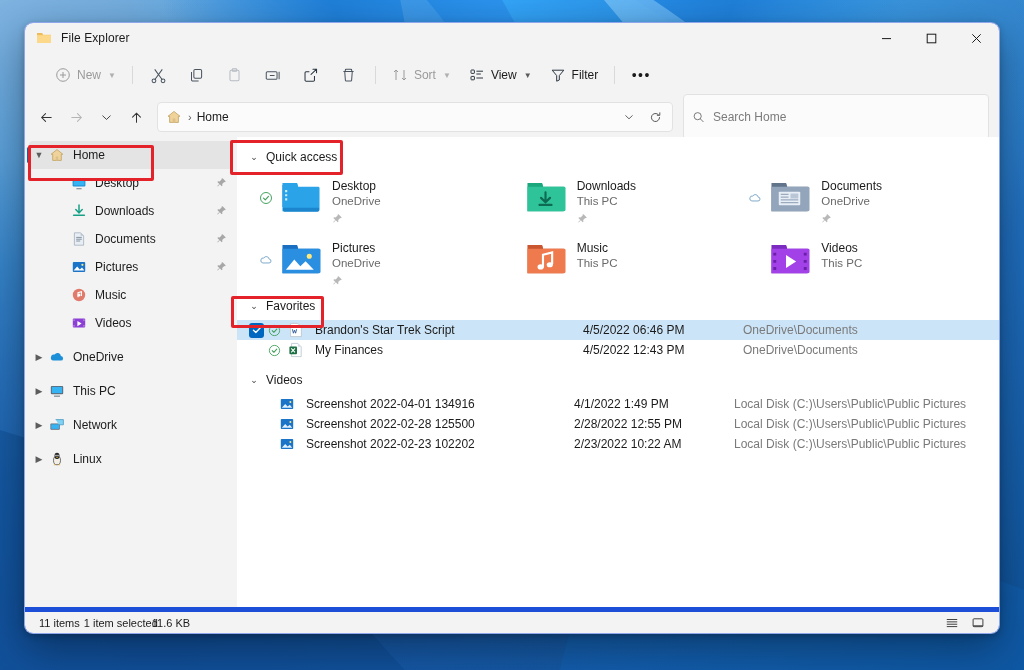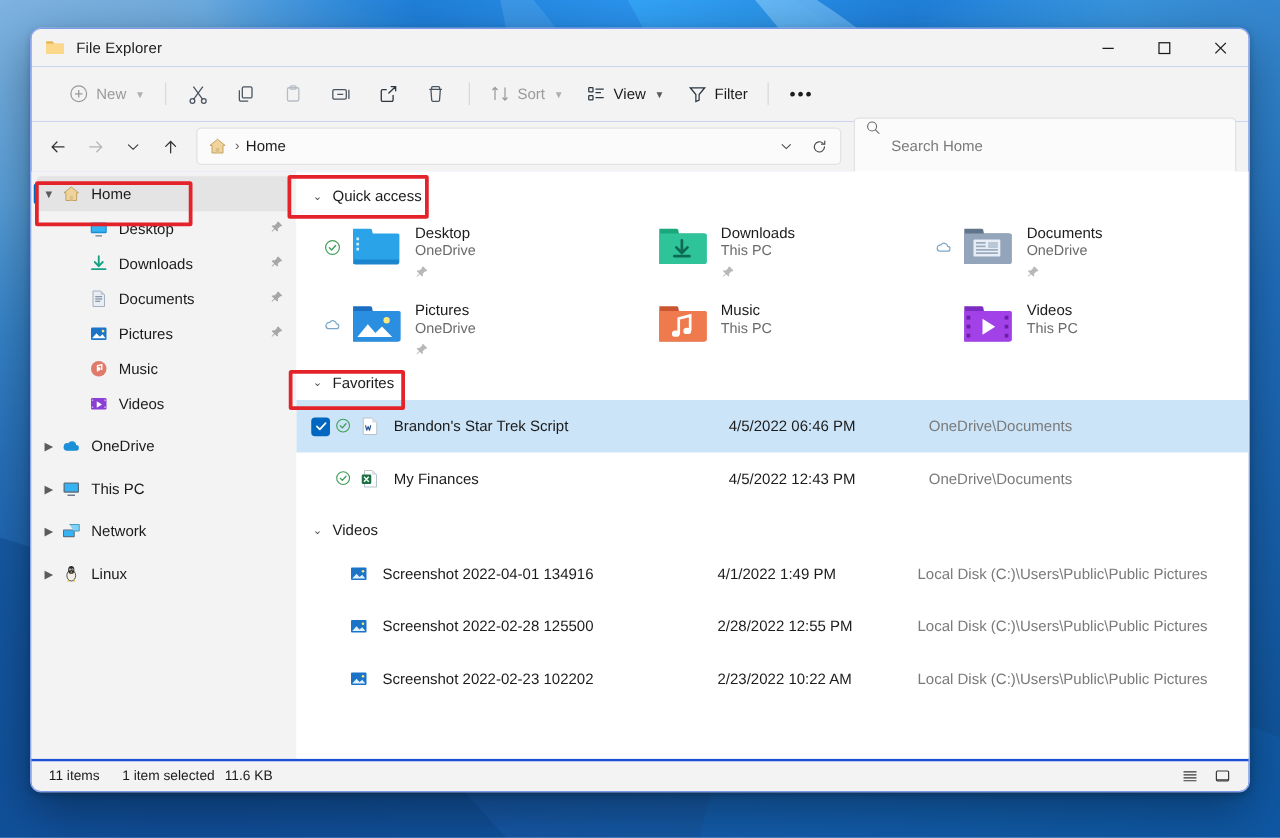--- a/index.html
+++ b/index.html
@@ -90,21 +90,21 @@
   .crumb-sep { color: #5c5c5c; font-size: 11px; margin: 0 5px 0 3px; }
   .crumb-text { font-size: 12px; color: #1b1b1b; }
   .crumb-spacer { flex: 1 1 auto; }
   .crumb-btn {
     width: 26px; height: 26px; border-radius: 4px;
     display: flex; align-items: center; justify-content: center; color: #444;
   }
   .searchbox {
     flex: 0 0 306px; height: 46px; margin-left: 10px;
     background: #fbfbfb; border: 1px solid #e2e2e2; border-radius: 4px;
-    display: flex; padding: 0 8px; gap: 8px;
+    display: flex; align-items: center; padding: 0 8px; gap: 8px;
   }
   .searchbox input {
     border: 0; outline: 0; background: transparent;
     font-family: inherit; font-size: 12px; color: #1b1b1b; width: 100%;
   }
   .searchbox input::placeholder { color: #7b7b7b; }
 
   
   .body-split { flex: 1 1 auto; display: flex; min-height: 0; background: #f9f9f9; }
 
@@ -152,43 +152,43 @@
   .qa-tile { display: flex; align-items: flex-start; height: 50px; position: relative; padding-left: 26px; }
   .qa-badge { position: absolute; left: 4px; top: 17px; width: 14px; height: 14px; }
   .qa-folder { width: 40px; height: 34px; flex: 0 0 40px; margin-top: 6px; }
   .qa-meta { margin-left: 11px; padding-top: 5px; }
   .qa-name { font-size: 12px; color: #1b1b1b; line-height: 15px; }
   .qa-sub { font-size: 11.5px; color: #6a6a6a; line-height: 15px; }
   .qa-pin { margin-top: 1px; opacity: .6; }
 
   .file-rows { margin-top: 3px; }
   .file-row {
-    height: 42px; display: flex; align-items: center;
+    height: 20px; display: flex; align-items: center;
     padding-left: 12px; position: relative;
   }
   .file-row.selected { background: #cce4f7; }
   .row-check {
     width: 15px; height: 15px; flex: 0 0 15px; margin-right: 4px;
     border-radius: 3px; display: flex; align-items: center; justify-content: center;
   }
   .row-check.on { background: #0067c0; color: #fff; }
   .row-check.off { visibility: hidden; }
   .row-sync { width: 15px; height: 15px; flex: 0 0 15px; margin-right: 5px; }
   .row-icon { width: 16px; height: 16px; flex: 0 0 16px; margin-right: 11px; }
   .row-name { font-size: 12px; color: #1b1b1b; width: 268px; flex: 0 0 268px; overflow: hidden; white-space: nowrap; }
   .row-date { font-size: 12px; color: #1b1b1b; width: 160px; flex: 0 0 160px; }
   .row-path { font-size: 12px; color: #7a7a7a; white-space: nowrap; }
   .recent-offset { padding-left: 42px; }
 
   
   .statusbar {
     height: 26px; flex: 0 0 26px; background: #f3f3f3;
-    border-top: 2px solid #1d4ed8;
+    border-top: 5px solid #1d4ed8;
     display: flex; align-items: center; padding: 0 10px 0 14px;
-    gap: 18px;
+    gap: 4px;
   }
   .status-text { font-size: 11px; color: #1b1b1b; }
   .status-right { margin-left: auto; display: flex; gap: 4px; }
   .view-toggle {
     width: 22px; height: 20px; border-radius: 3px;
     display: flex; align-items: center; justify-content: center; color: #3a3a3a;
   }
 
   
   .annot {

